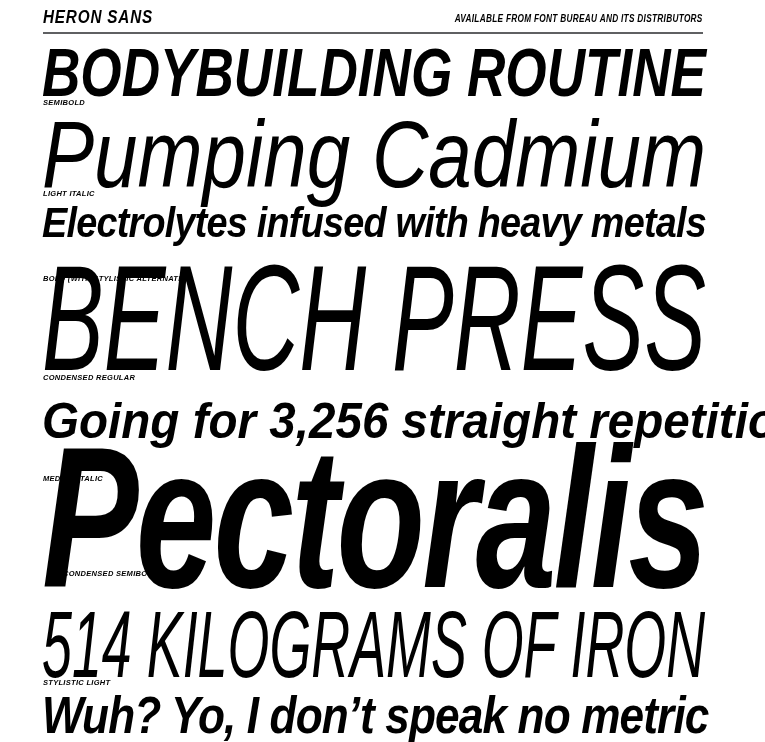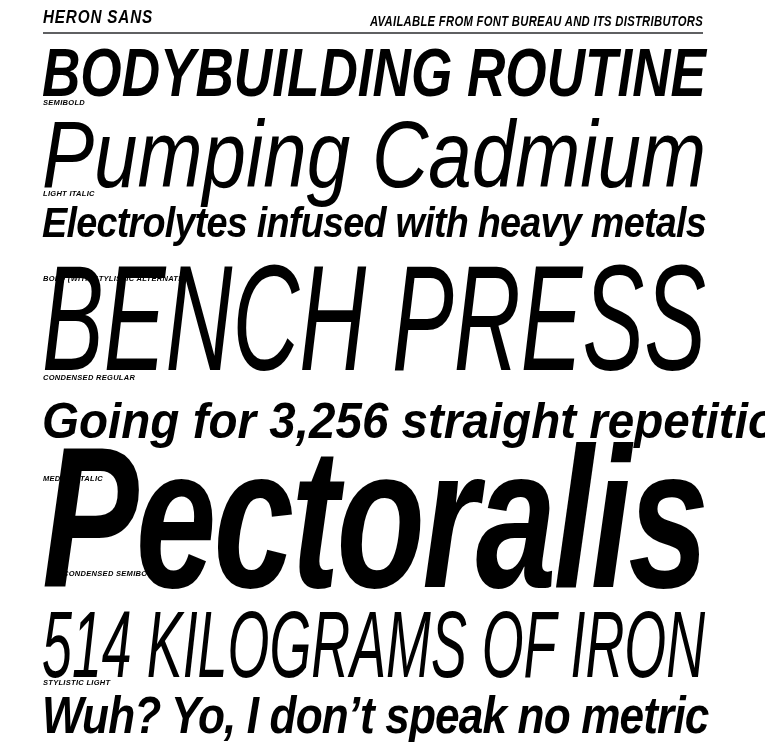--- a/index.html
+++ b/index.html
@@ -15,21 +15,21 @@
   .fit {
     display: inline-block;
     transform-origin: left top;
     white-space: nowrap;
     line-height: 1;
   }
   .fit-right { transform-origin: right top; }
 
   
   .brand       { top: 6px;  left: 43px; font-size: 19px; font-weight: 700; letter-spacing: 1px; }
-  .availability{ top: 12px; right: 62px; font-size: 15px; font-weight: 700; letter-spacing: 0.4px; text-align: center; }
+  .availability{ top: 12px; right: 62px; font-size: 11px; font-weight: 700; letter-spacing: 0.4px; text-align: center; }
   .rule        { top: 32px; left: 43px; width: 660px; height: 2px; background: #5f6062; }
 
   
   .specimen { left: 42px; line-height: 1; }
   .row1 { top: 38px;  font-size: 68px;  font-weight: 700; }
   .row2 { top: 108px; font-size: 94px;  font-weight: 400; font-style: italic; }
   .row3 { top: 202px; font-size: 42px;  font-weight: 700; letter-spacing: -0.02em; }
   .row4 { top: 243px; font-size: 150px; font-weight: 400; }
   .row5 { top: 396px; font-size: 50px;  font-weight: 600; font-style: italic; }
   .row6 { top: 418px; font-size: 200px; font-weight: 700; letter-spacing: -0.02em; }

